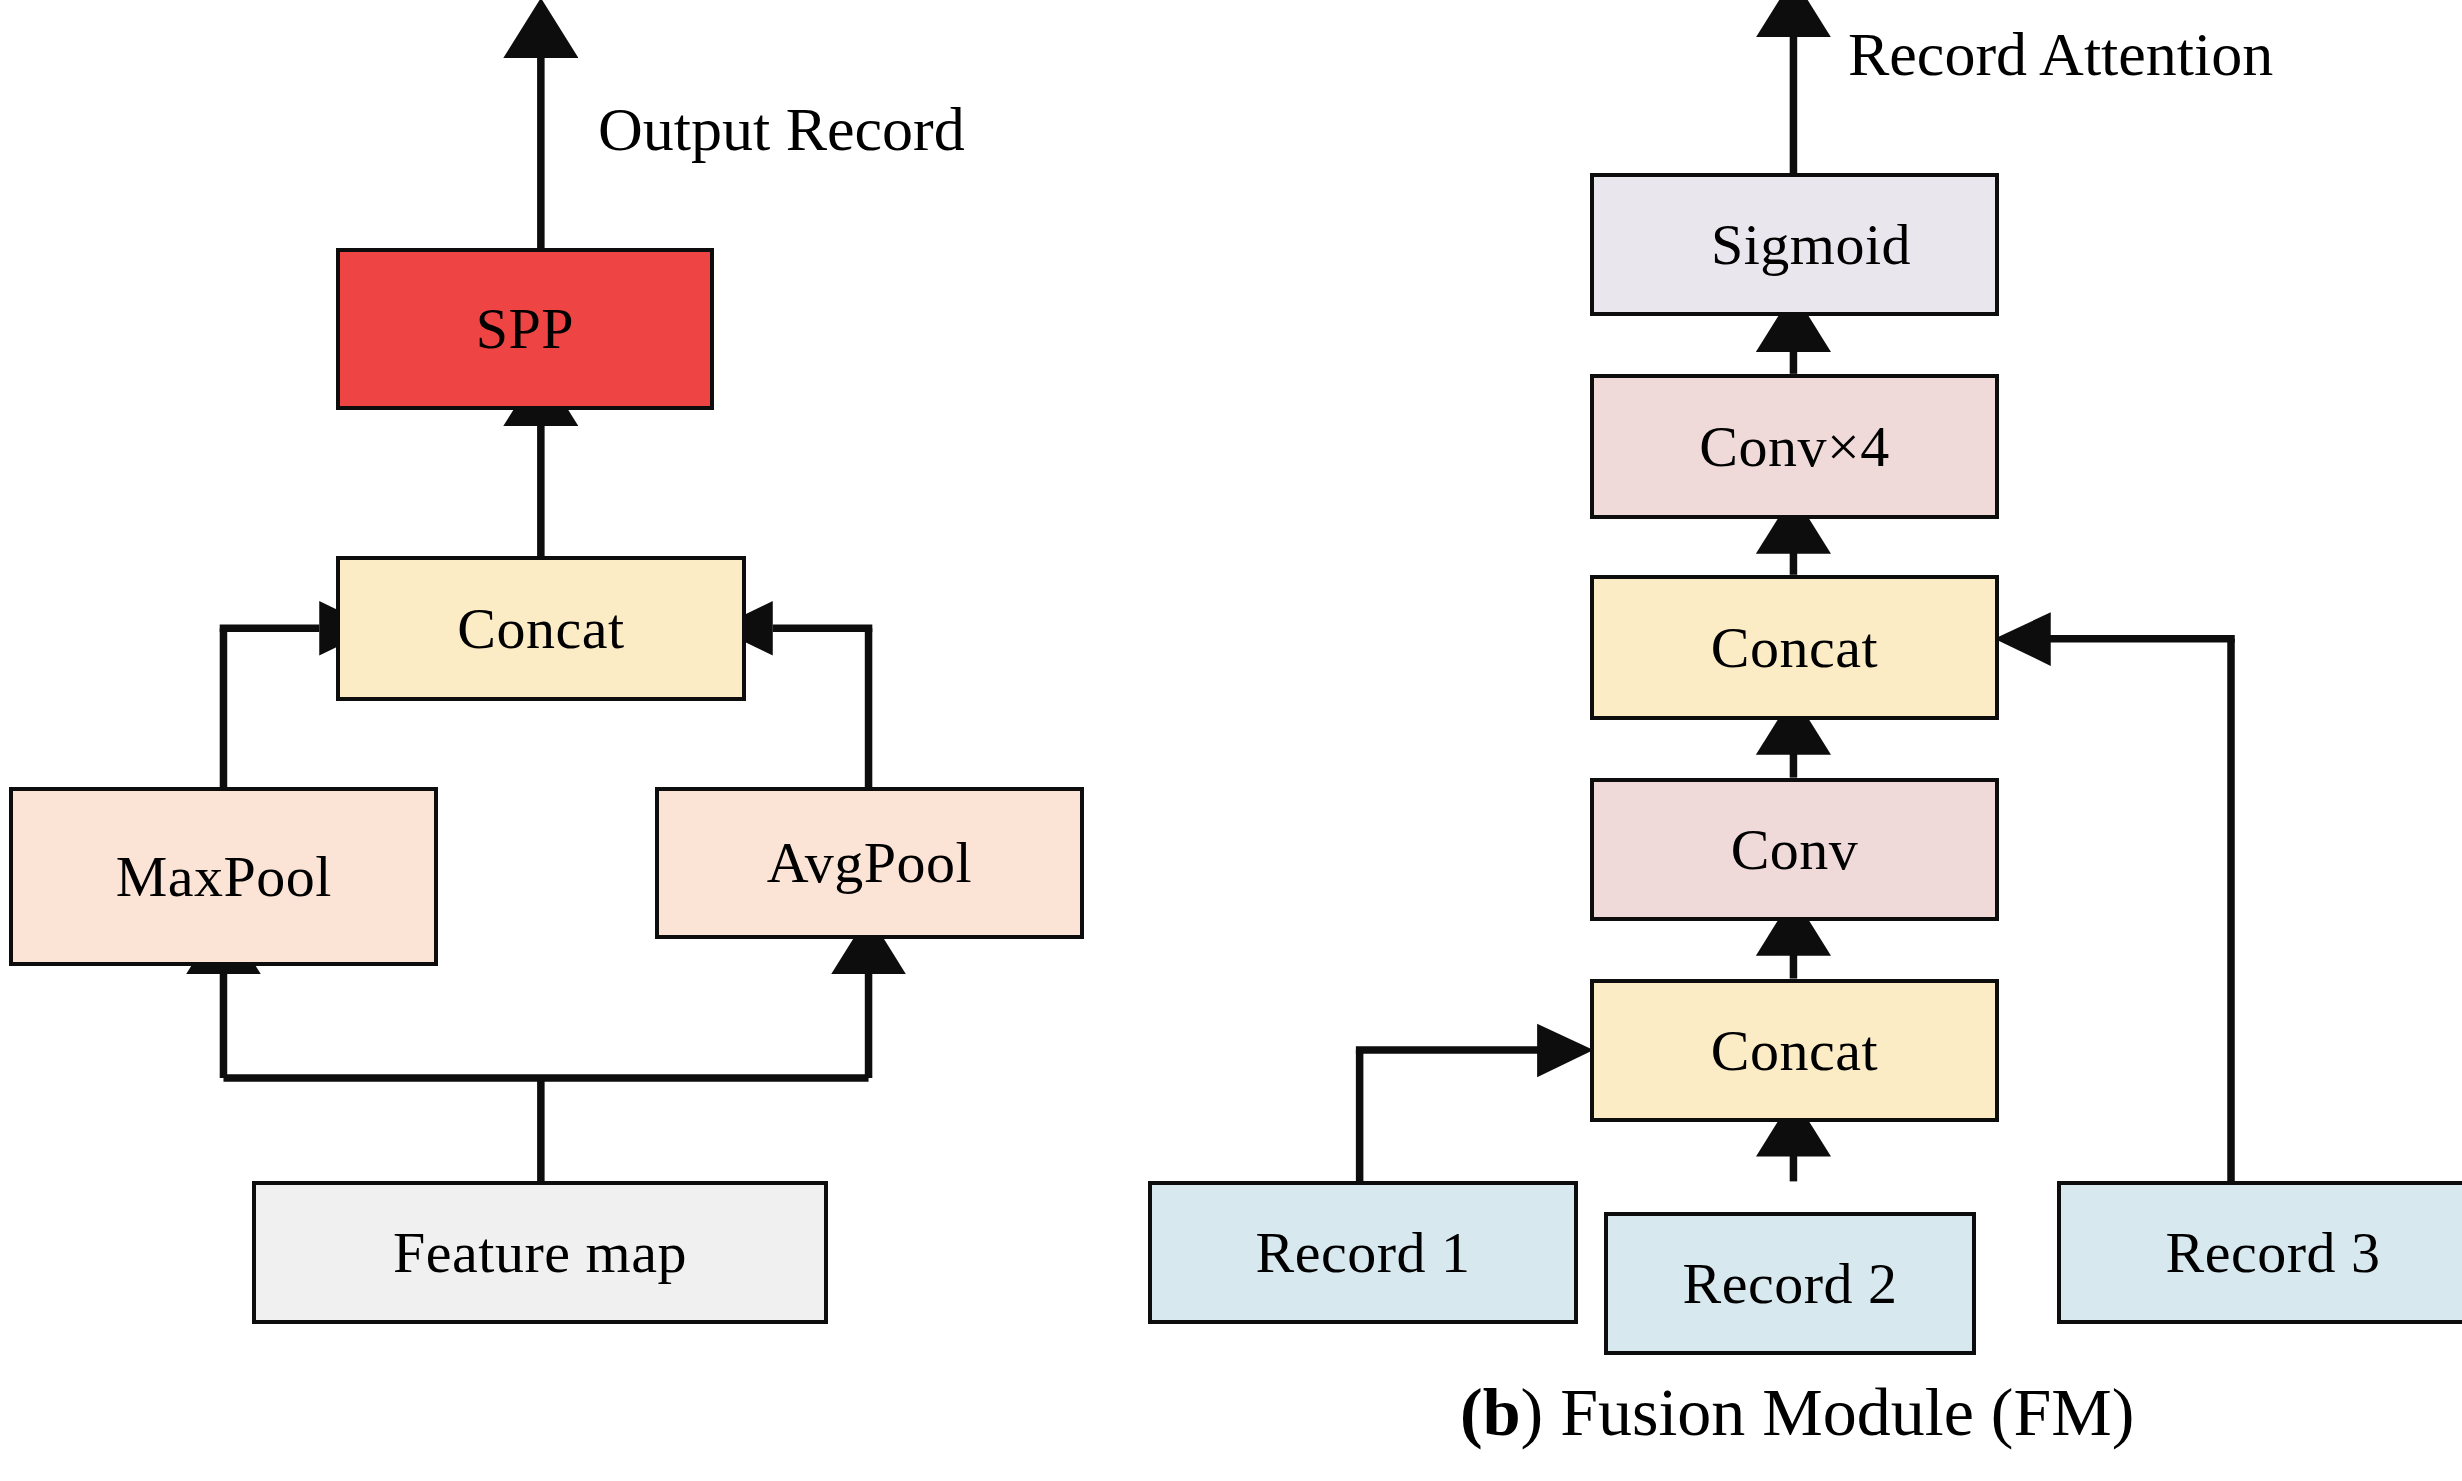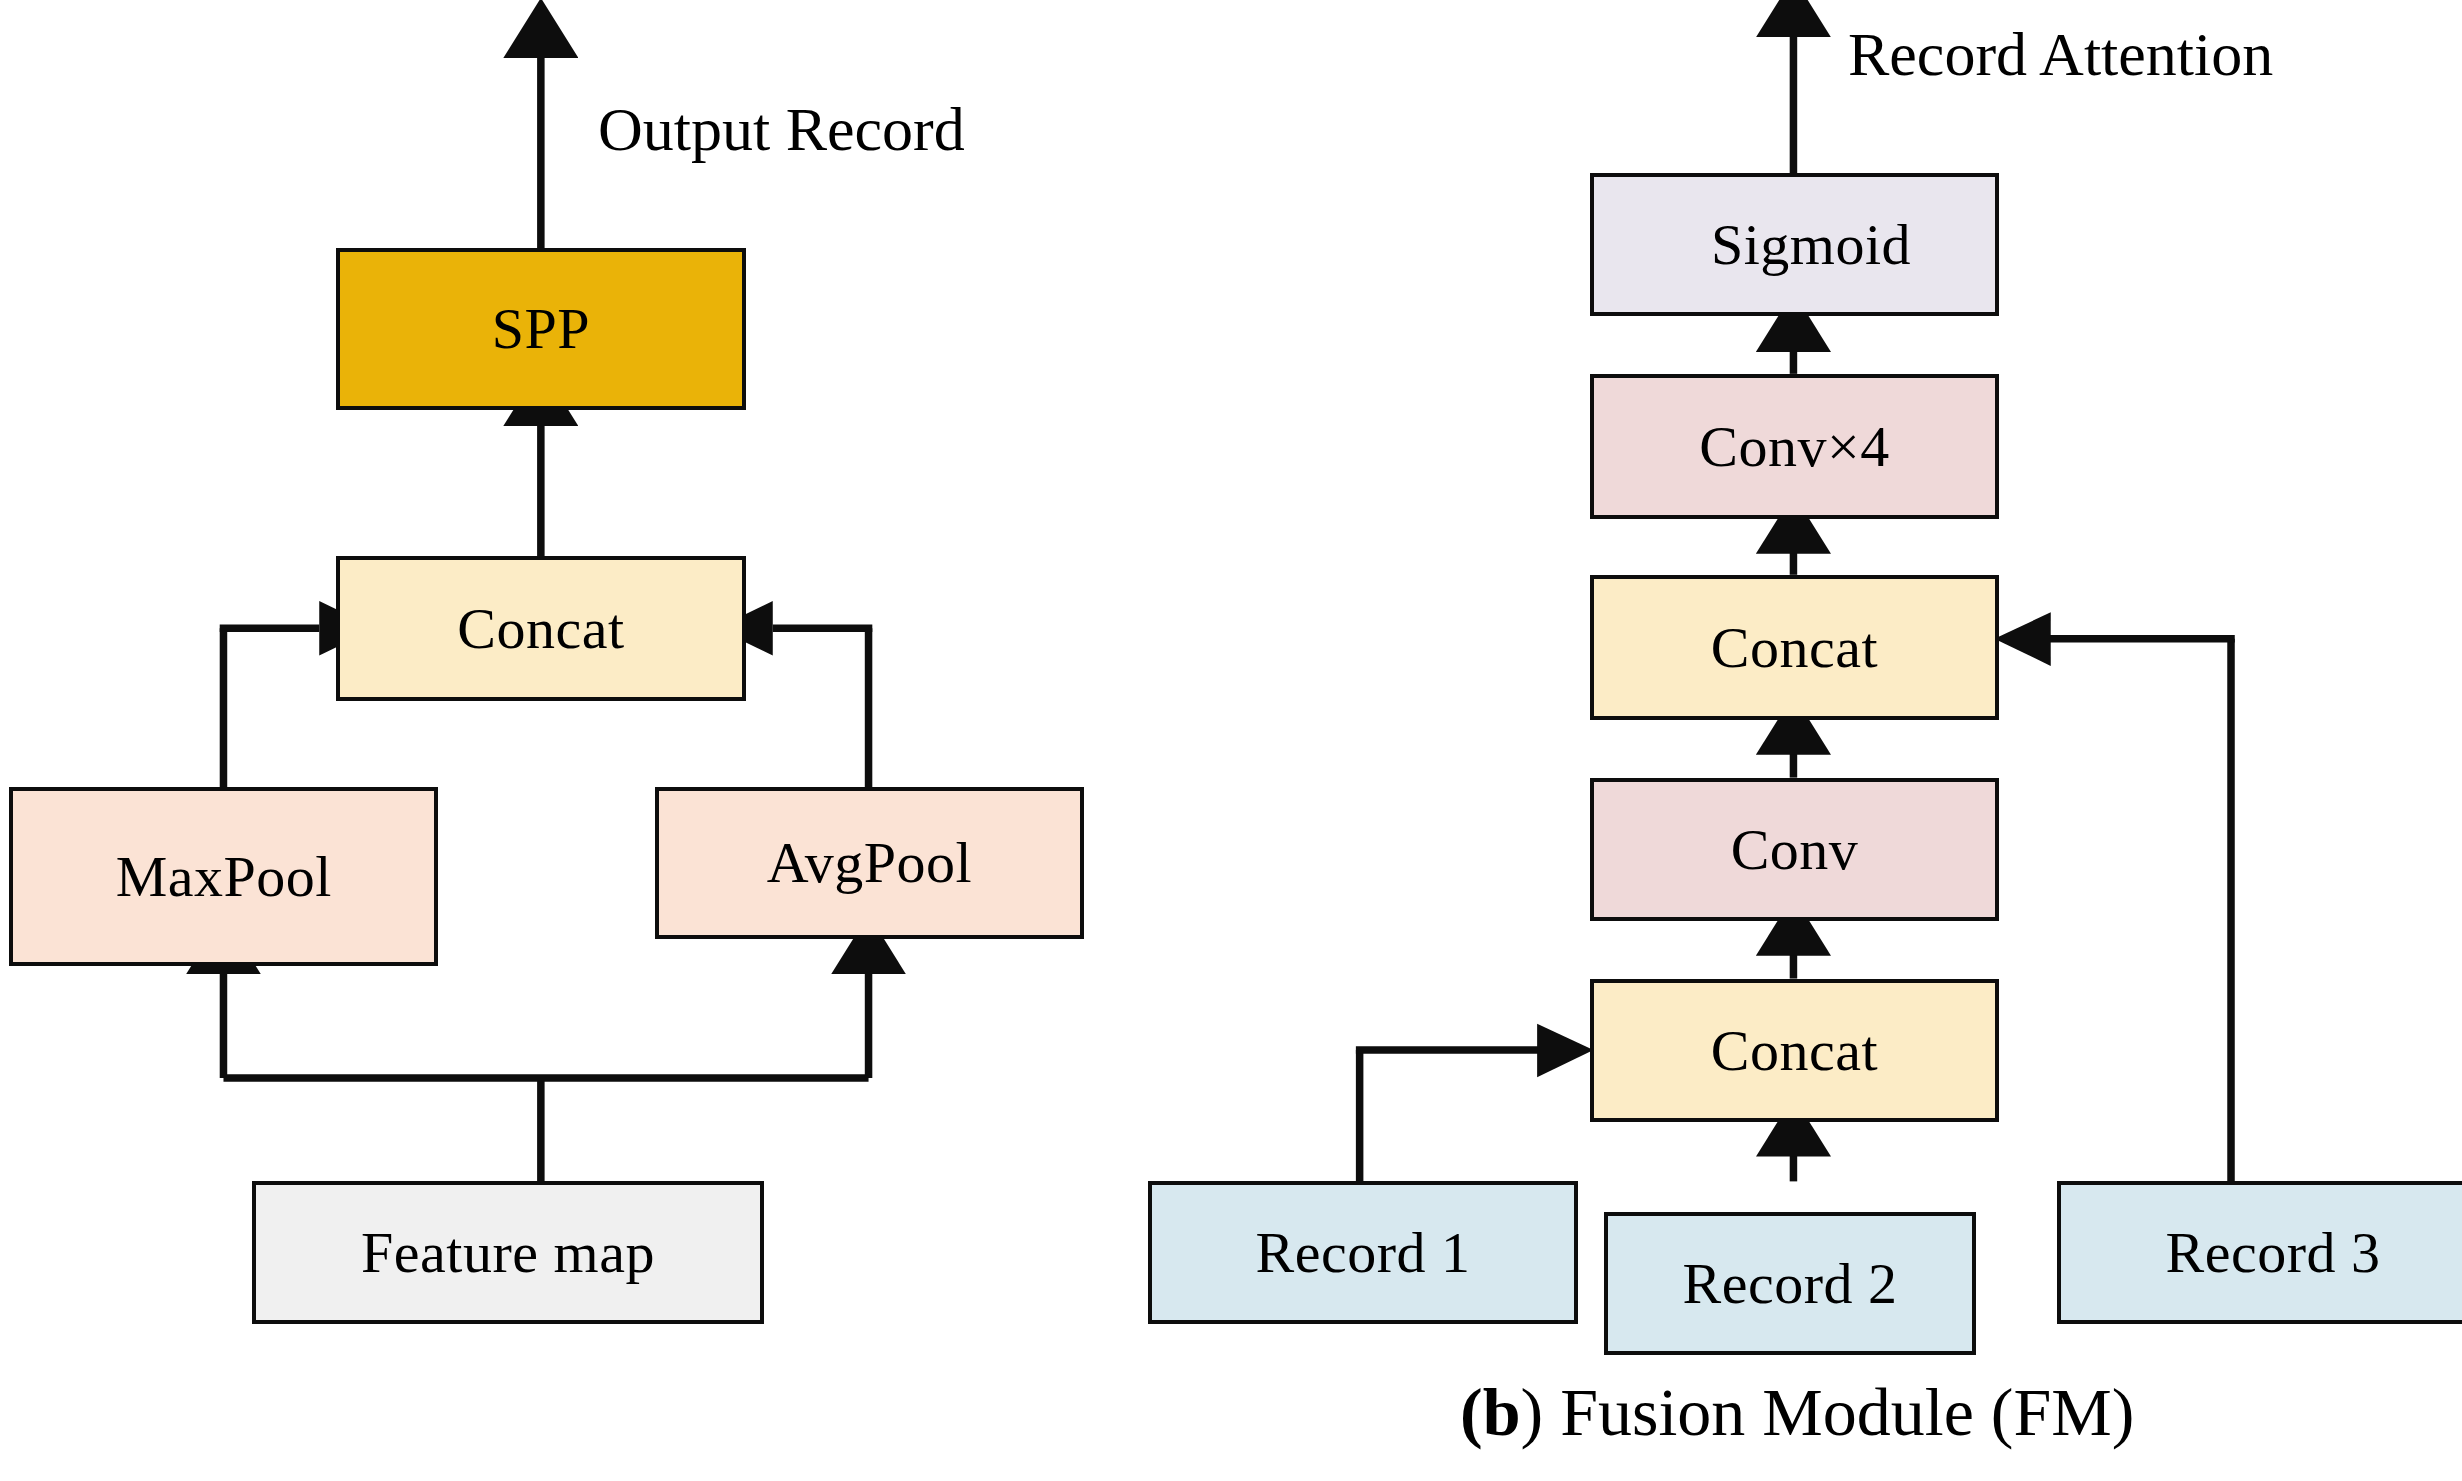--- a/index.html
+++ b/index.html
@@ -81,37 +81,37 @@
     </g>
 
     <g fill="#0d0d0d">
       <polygon points="340,640 340,698 400,669"></polygon>
       <polygon points="823,640 823,698 763,669"></polygon>
       <polygon points="1637,1090 1637,1147 1697,1118"></polygon>
       <polygon points="2184,652 2184,709 2124,680"></polygon>
     </g>
   </svg>
 
-  <div class="node" style="left:336px;top:248px;width:410px;height:162px;background:#eab308;">
+  <div class="node" style="left:336px;top:248px;width:378px;height:162px;background:#ef4444;">
     <span class="lbl">SPP</span>
   </div>
 
   <div class="node" style="left:336px;top:556px;width:410px;height:145px;background:#fcecc6;">
     <span class="lbl">Concat</span>
   </div>
 
   <div class="node" style="left:9.4px;top:787px;width:429px;height:179px;background:#fbe3d5;">
     <span class="lbl">MaxPool</span>
   </div>
 
   <div class="node" style="left:655px;top:787px;width:429px;height:152px;background:#fbe3d5;">
     <span class="lbl">AvgPool</span>
   </div>
 
-  <div class="node" style="left:252px;top:1181px;width:512px;height:143px;background:#f0f0f0;">
+  <div class="node" style="left:252px;top:1181px;width:576px;height:143px;background:#f0f0f0;">
     <span class="lbl">Feature map</span>
   </div>
 
   <div class="freetext arrow-label" style="left:598px;top:70px;margin-top:24px;">Output Record</div>
 
 
   <div class="node" style="left:1590px;top:173px;width:409px;height:143px;background:#e9e6ee;padding-left:33px;">
     <span class="lbl">Sigmoid</span>
   </div>
 

